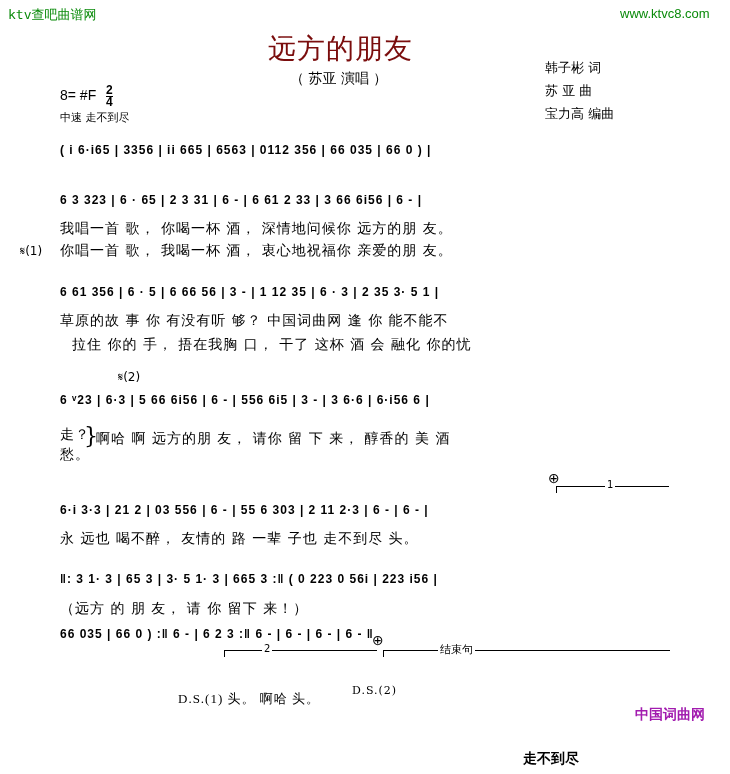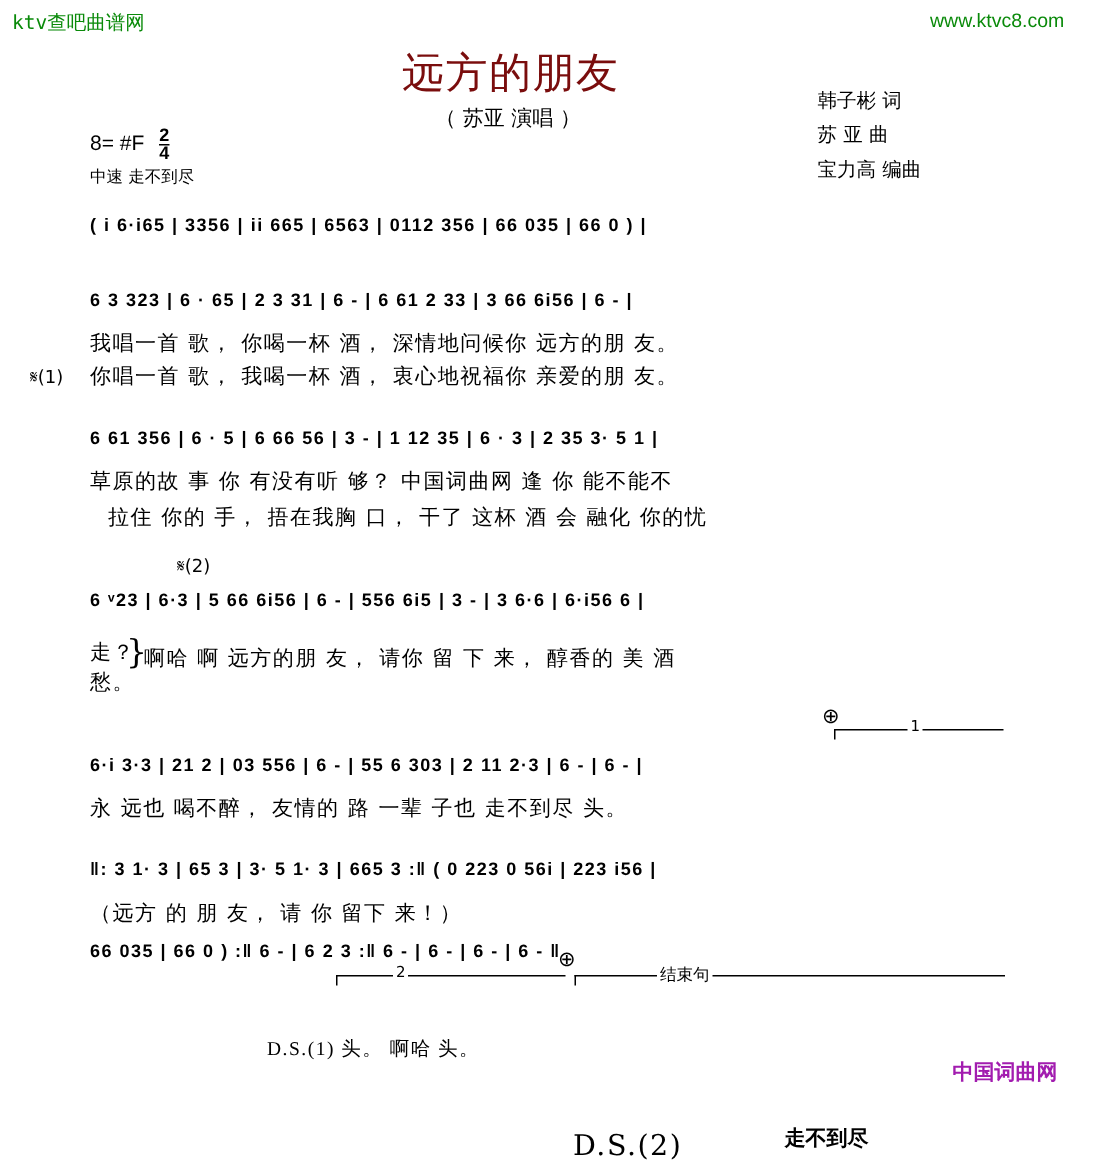--- a/index.html
+++ b/index.html
@@ -72,16 +72,16 @@
 <div class="row" style="top:572px;">‖: 3 1· 3 | 65 3 | 3· 5 1· 3 | 665 3 :‖ ( 0 223 0 56i | 223 i56 |</div>
 <div class="lyr" style="left:60px;top:600px;">（远方 的 朋 友， 请 你 留下 来！）</div>
 
 <div class="mark" style="left:372px;top:632px;font-size:14px;">⊕</div>
 <div class="bracket" style="left:224px;top:650px;width:152px;"></div>
 <div class="bracket-label" style="left:262px;top:643px;">2</div>
 <div class="bracket" style="left:383px;top:650px;width:286px;"></div>
 <div class="bracket-label" style="left:438px;top:642px;font-size:11px;">结束句</div>
 <div class="row" style="top:627px;">66 035 | 66 0 ) :‖ 6 - | 6 2 3 :‖ 6 - | 6 - | 6 - | 6 - ‖</div>
 <div class="lyr" style="left:178px;top:690px;font-size:13px;font-family:Liberation Serif, serif;">D.S.(1) 头。 啊哈 头。</div>
-<div class="lyr" style="left:352px;top:753px;font-size:19px;margin-left:30px;">D.S.(2)</div>
+<div class="lyr" style="left:352px;top:684px;font-size:11px;">D.S.(2)</div>
 
 <div class="abs footer-a">走不到尽</div>
 <div class="abs footer-b">中国词曲网</div>
 
 </body></html>

